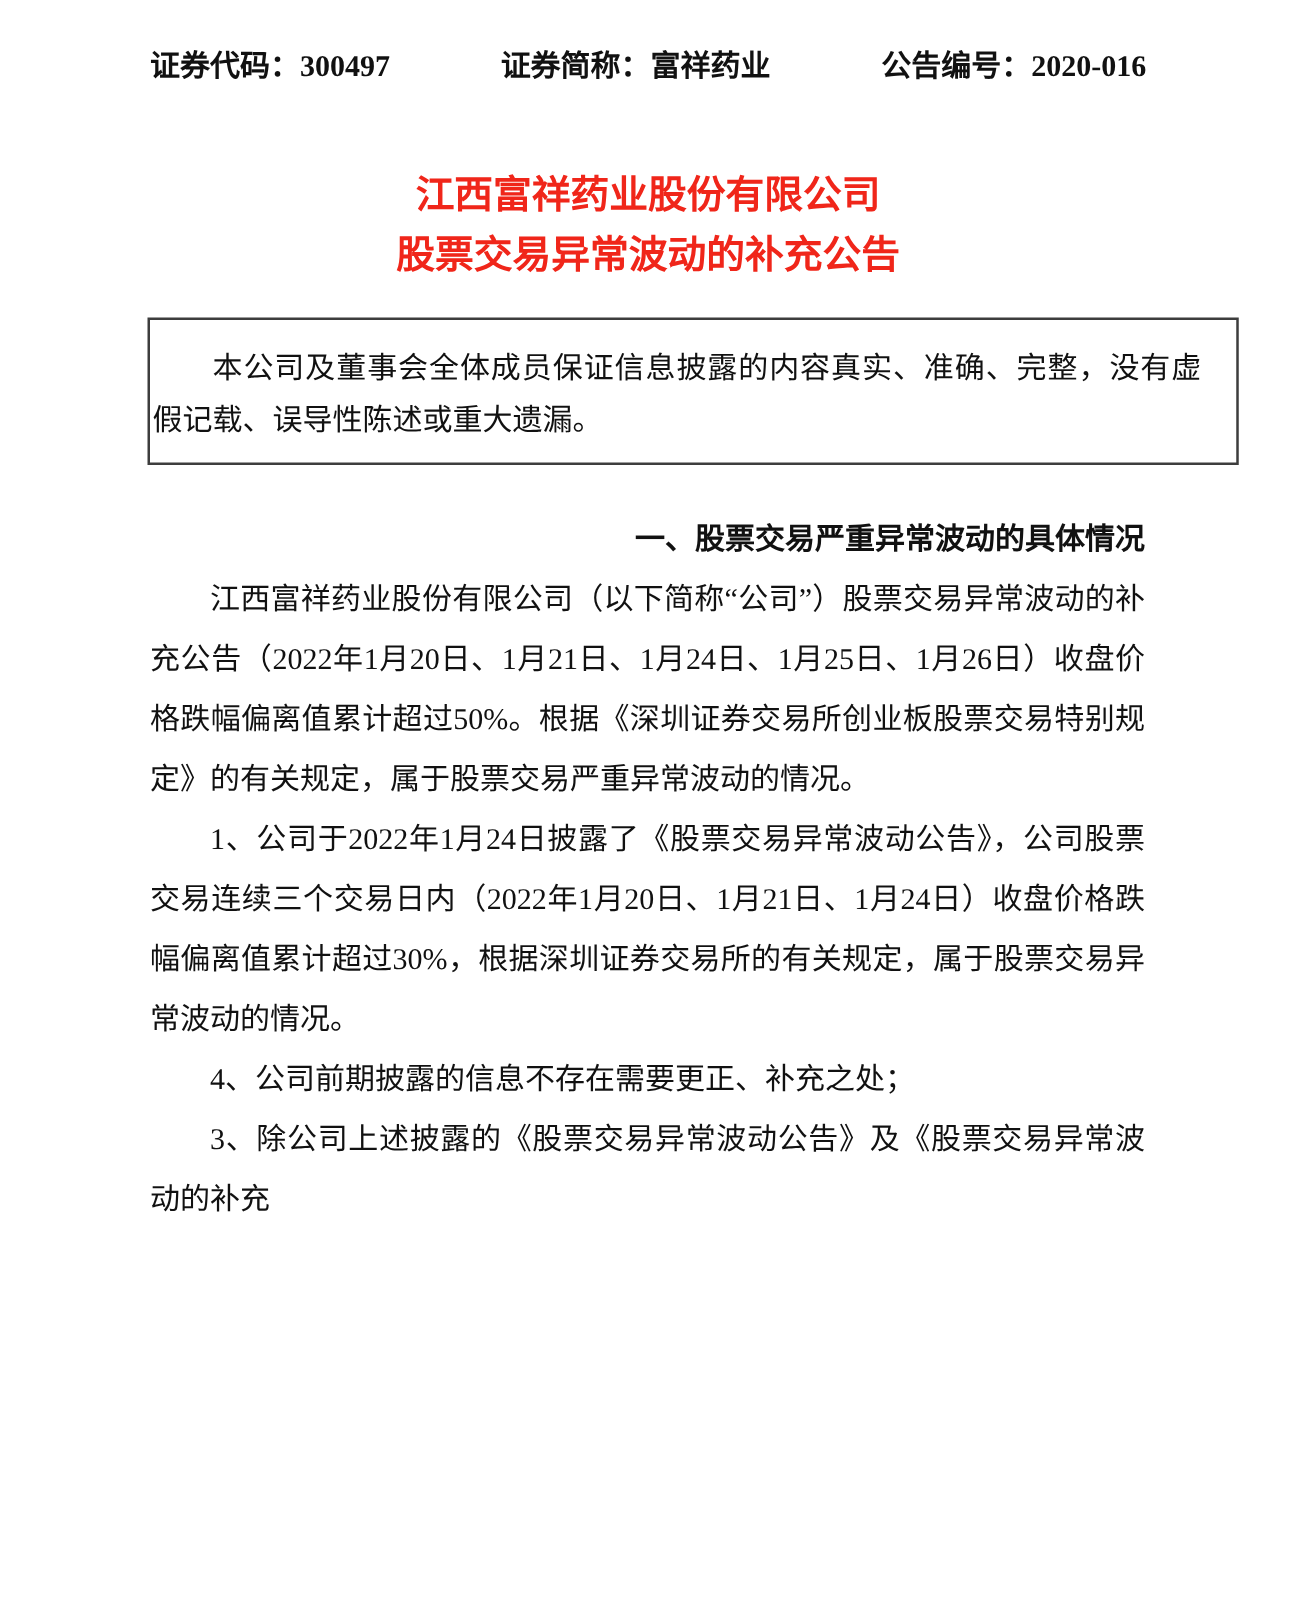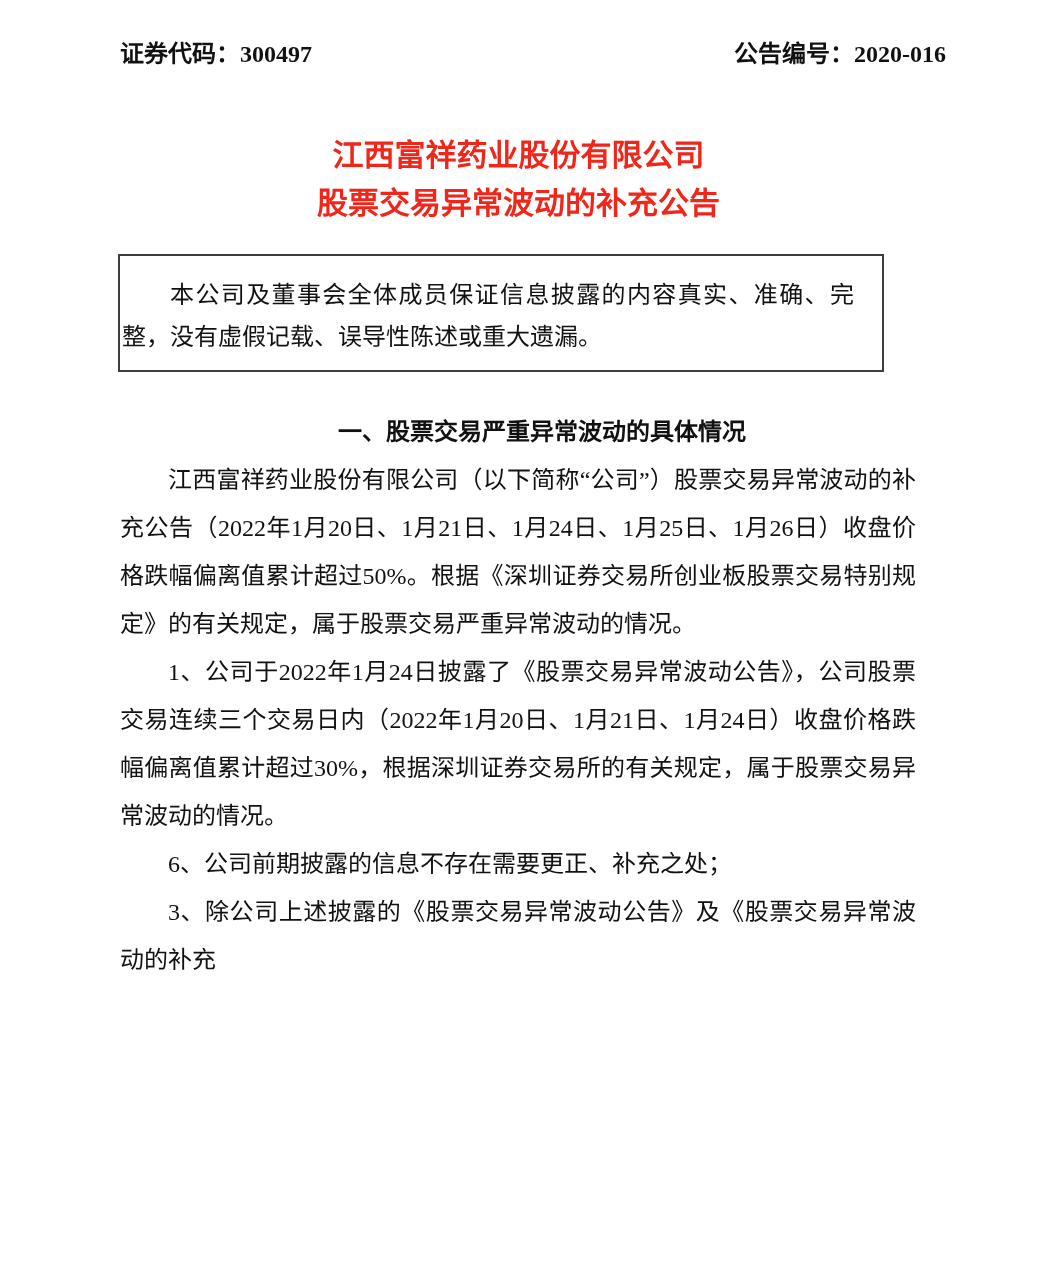--- a/index.html
+++ b/index.html
@@ -19,41 +19,41 @@
     width: 1037px;
     height: 1280px;
     background: #ffffff;
     box-sizing: border-box;
   }
   
   .doc-header {
     display: flex;
     justify-content: space-between;
     align-items: baseline;
-    margin: 40px 91px 0 120px;
+    margin: 40px 120px 0 120px;
     font-size: 24px;
     line-height: 28px;
     font-weight: bold;
     white-space: nowrap;
   }
   
   .doc-title {
     margin: 64px 0 0 0;
     text-align: center;
     font-size: 31px;
     line-height: 48px;
     font-weight: bold;
     color: #f0261a;
   }
   .doc-title .title-line { display: block; }
   
   .disclaimer {
     box-sizing: border-box;
     margin: 26px 0 0 118px;
-    width: 766px;
+    width: 873px;
     min-height: 118px;
     border: 2px solid #3d3d3d;
     padding: 18px 28px 12px 2px;
   }
   .disclaimer p {
     margin: 0;
     font-size: 24px;
     line-height: 42px;
     text-indent: 2em;
     text-align: justify;
@@ -64,44 +64,45 @@
     font-size: 24px;
     line-height: 48px;
   }
   .content p {
     margin: 0;
     text-indent: 2em;
     text-align: justify;
   }
   .content p.heading {
     font-weight: bold;
-    text-align: center;
+    text-align: right;
   }
 </style>
 </head>
 <body>
 
 <div class="page">
 
   <div class="doc-header">
     <span>证券代码：300497</span>
+    <span>证券简称：富祥药业</span>
     <span>公告编号：2020-016</span>
   </div>
 
   <h1 class="doc-title">
     <span class="title-line">江西富祥药业股份有限公司</span>
     <span class="title-line">股票交易异常波动的补充公告</span>
   </h1>
 
   <div class="disclaimer">
     <p>本公司及董事会全体成员保证信息披露的内容真实、准确、完整，没有虚假记载、误导性陈述或重大遗漏。</p>
   </div>
 
   <div class="content">
     <p class="heading">一、股票交易严重异常波动的具体情况</p>
     <p>江西富祥药业股份有限公司（以下简称“公司”）股票交易异常波动的补充公告（2022年1月20日、1月21日、1月24日、1月25日、1月26日）收盘价格跌幅偏离值累计超过50%。根据《深圳证券交易所创业板股票交易特别规定》的有关规定，属于股票交易严重异常波动的情况。</p>
 
     <p>1、公司于2022年1月24日披露了《股票交易异常波动公告》，公司股票交易连续三个交易日内（2022年1月20日、1月21日、1月24日）收盘价格跌幅偏离值累计超过30%，根据深圳证券交易所的有关规定，属于股票交易异常波动的情况。</p>
-    <p>6、公司前期披露的信息不存在需要更正、补充之处；</p>
+    <p>4、公司前期披露的信息不存在需要更正、补充之处；</p>
     <p>3、除公司上述披露的《股票交易异常波动公告》及《股票交易异常波动的补充</p>
   </div>
 
 </div>
 
 </body></html>

